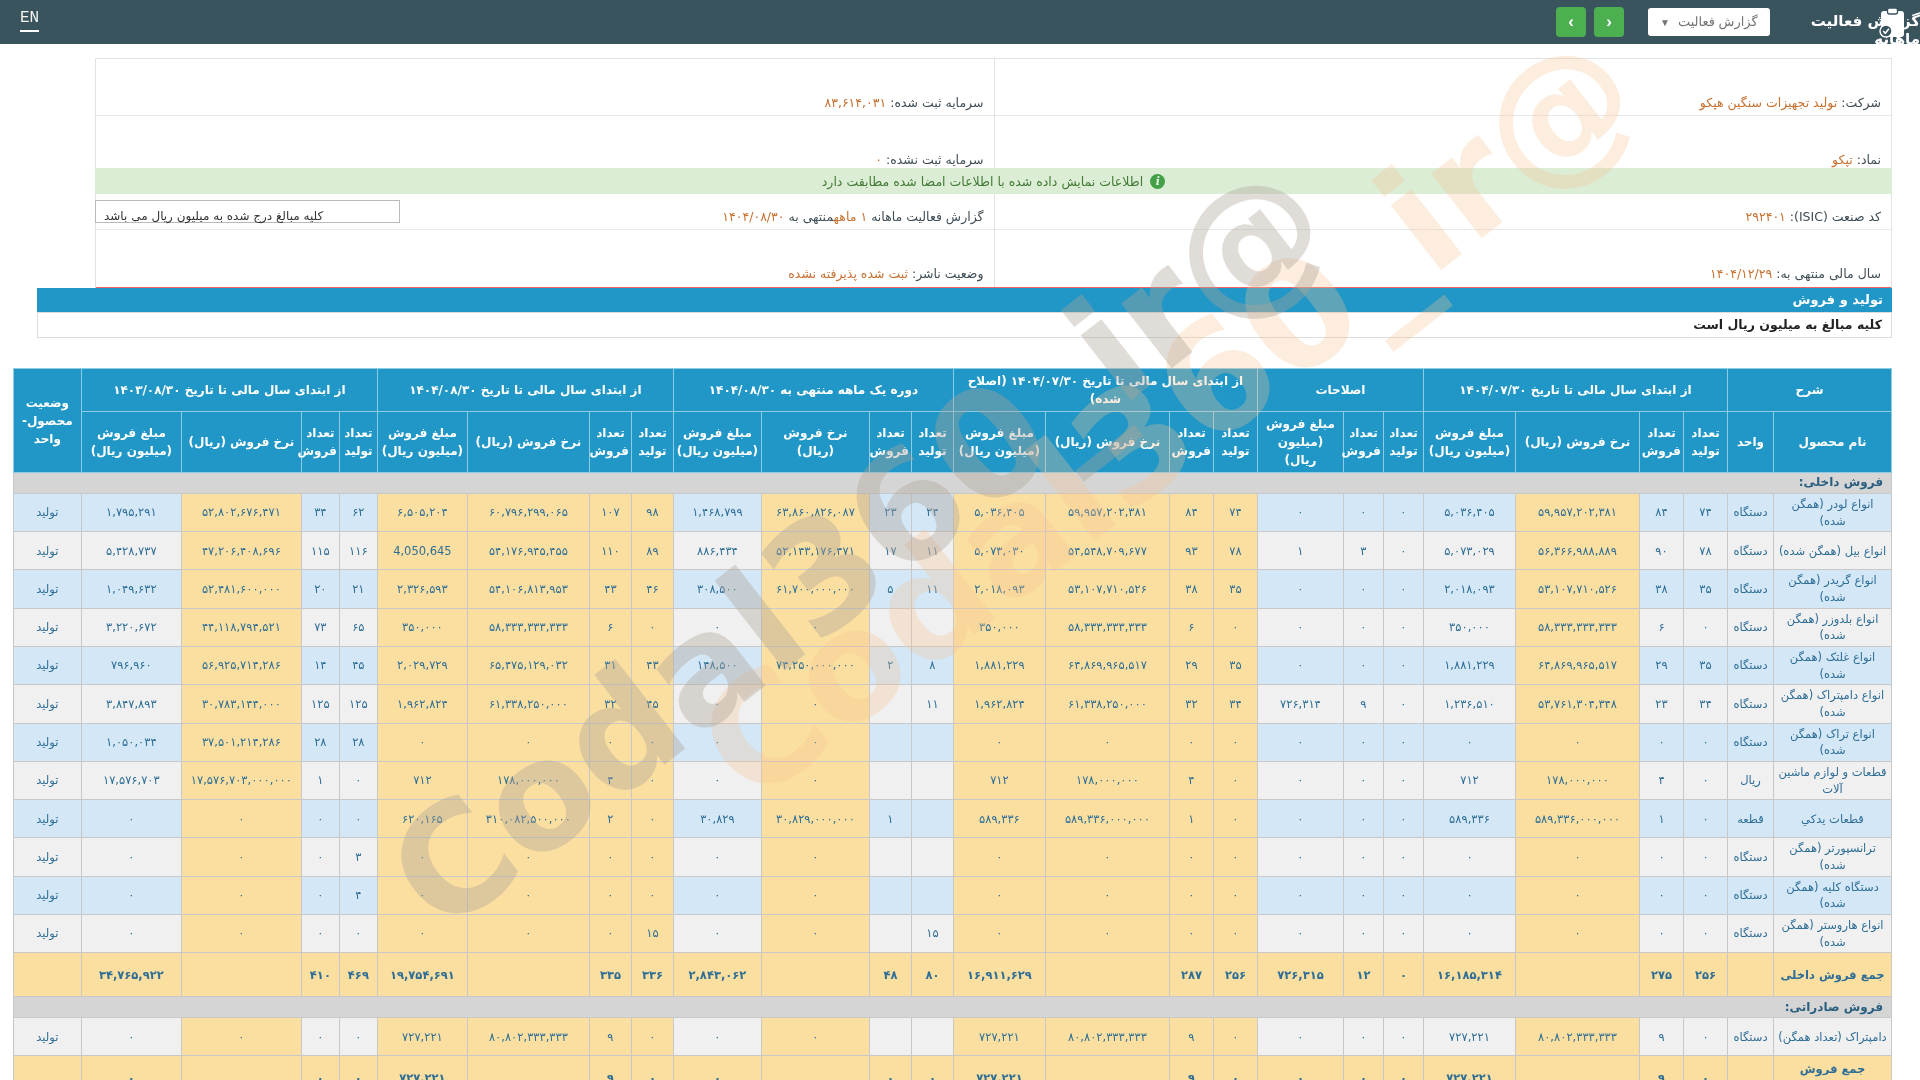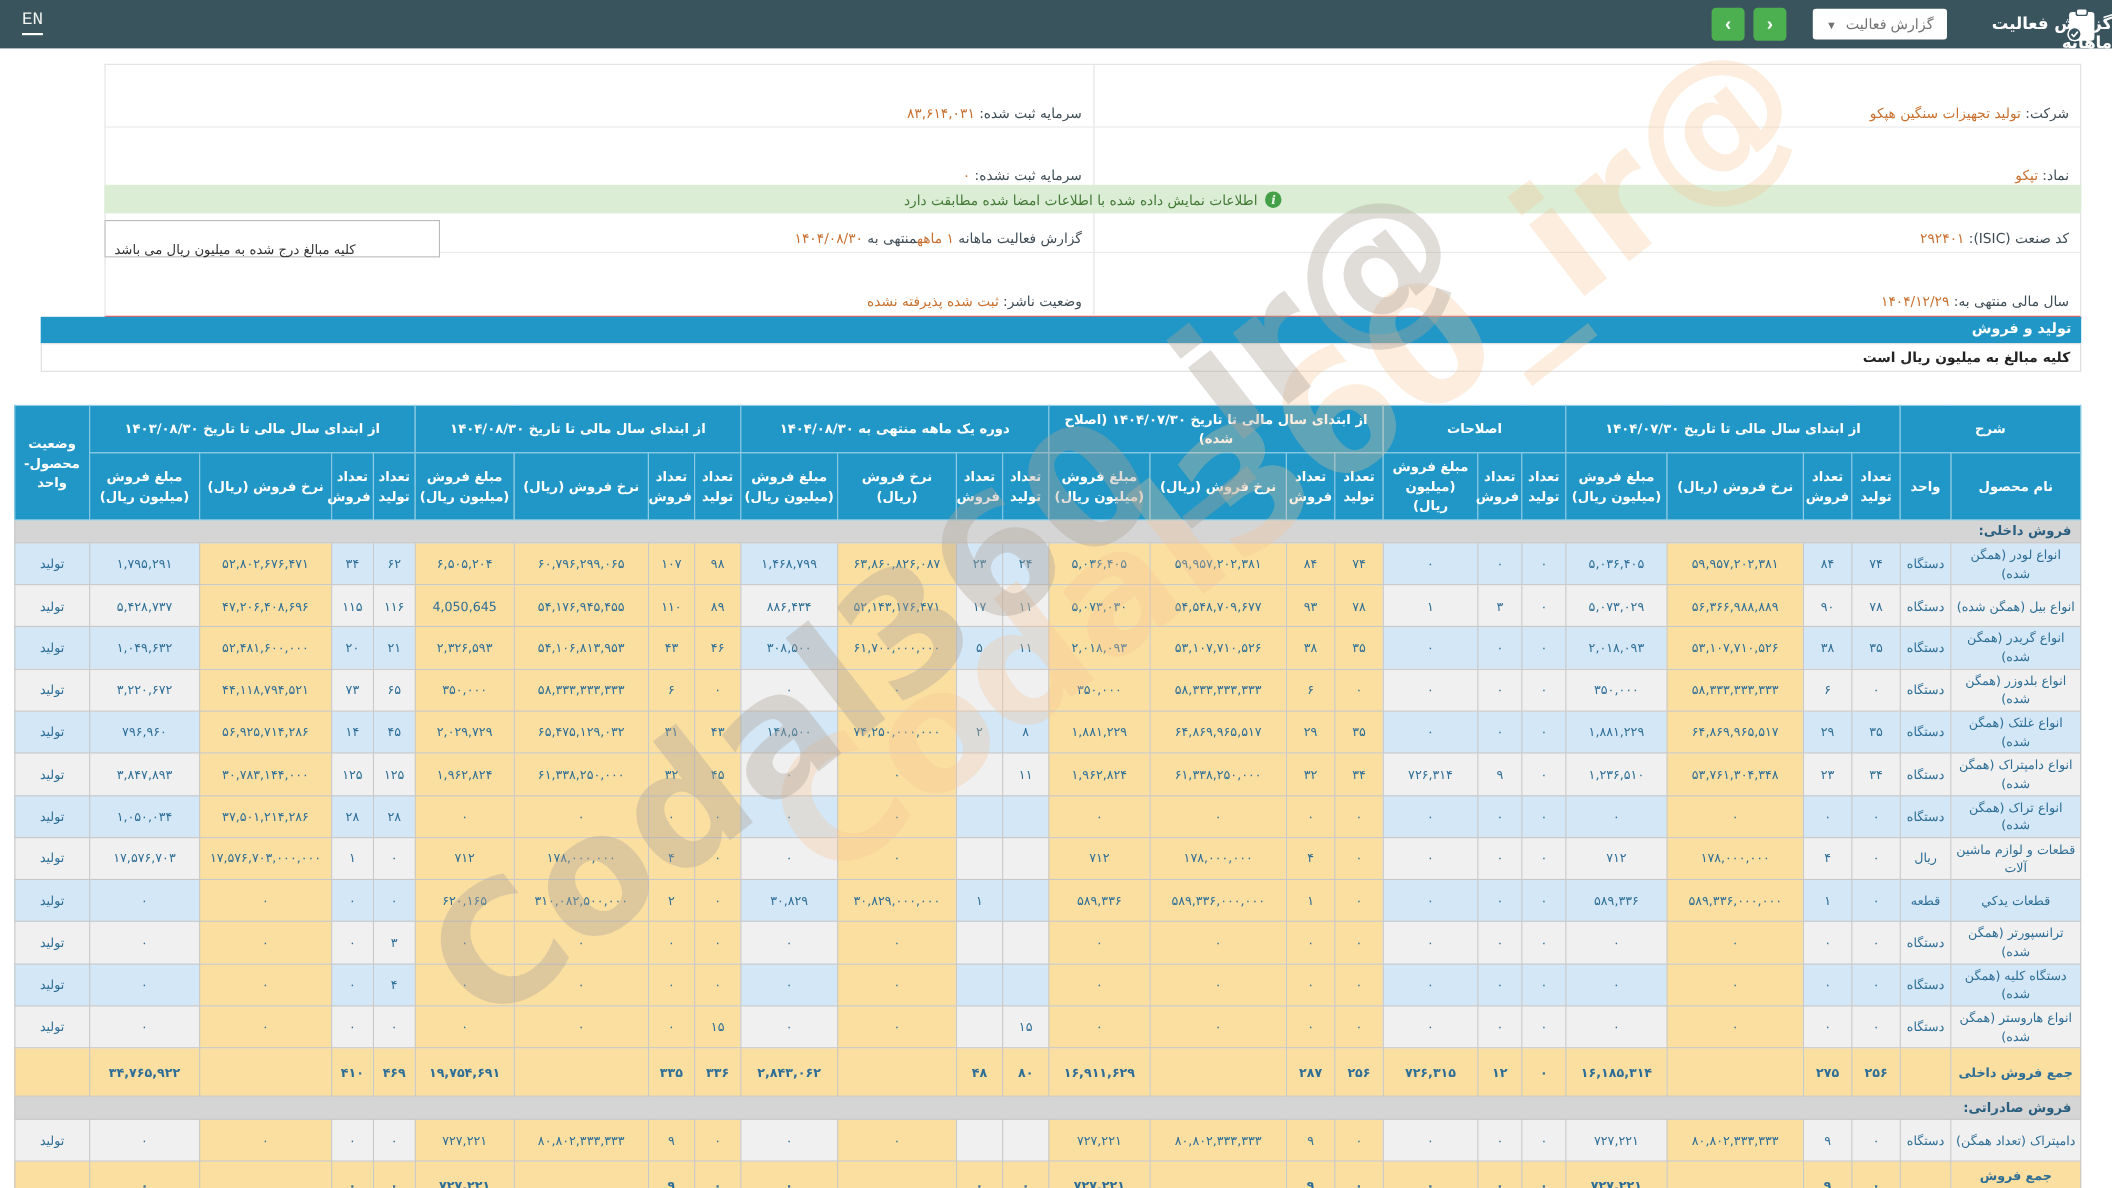--- a/index.html
+++ b/index.html
@@ -32,21 +32,21 @@
 
   
   .notice { position:absolute; top:168px; right:28px; left:95px; height:26px; background:#dcedd5;
     color:#437a36; font-size:12.5px; display:flex; align-items:center; justify-content:center; gap:7px; }
   .i-icon { display:inline-block; width:15px; height:15px; border-radius:50%; background:#43a047;
     color:#eaf6e6; font-family:"DejaVu Serif", serif; font-style:italic; font-weight:bold;
     font-size:11px; line-height:15px; text-align:center; }
 
   
   .unitnote { position:absolute; top:200px; right:1520px; left:95px; height:23px; background:#fff;
-    border:1px solid #b9b9b9; font-size:12px; color:#333; line-height:21px; padding:16px 8px; text-align:left; }
+    border:1px solid #b9b9b9; font-size:12px; color:#333; line-height:21px; padding:5px 8px; text-align:left; }
 
   
   .secbar { position:absolute; top:288px; right:28px; left:37px; height:24px; background:#2097c6;
     color:#fff; font-size:13px; font-weight:bold; line-height:24px; padding:0 9px; }
   .subbar { position:absolute; top:312px; right:28px; left:37px; height:26px; background:#fff;
     border:1px solid #dcdcdc; color:#222; font-size:12.5px; font-weight:bold; line-height:24px; padding:0 9px; }
 
   
   .tblwrap { position:absolute; top:368px; right:28px; left:37px; }
   table.main { width:100%; border-collapse:collapse; table-layout:fixed; }

